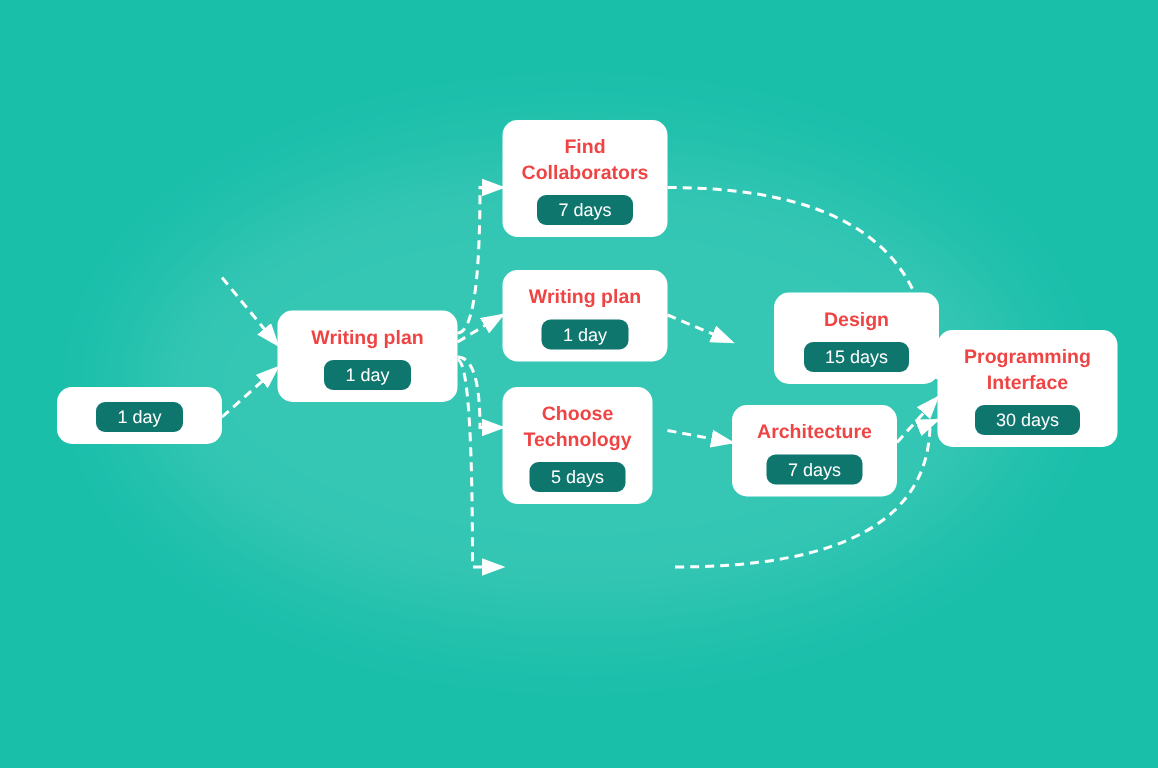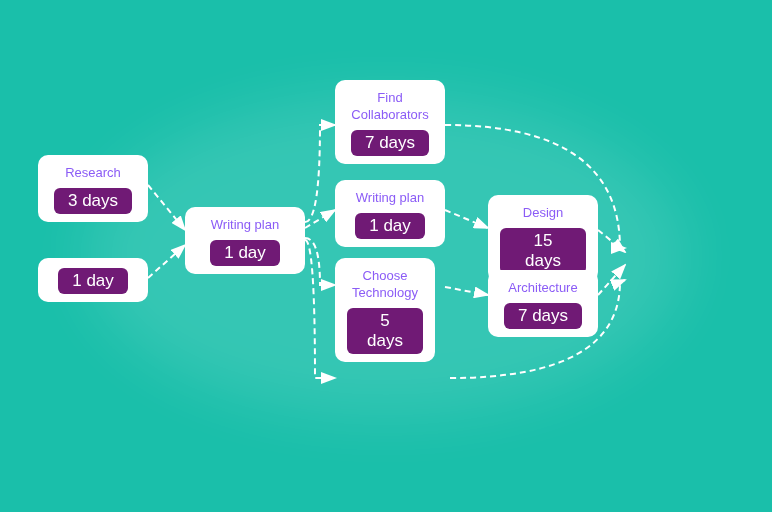--- a/index.html
+++ b/index.html
@@ -37,45 +37,45 @@
       position: absolute;
       background: white;
       border-radius: 10px;
       text-align: center;
       padding: 10px 12px 8px;
       min-width: 100px;
     }
 
     .node-title {
       font-size: 13px;
-      font-weight: 400;
-      color: #8b5cf6;
+      font-weight: 700;
+      color: #ef4444;
       line-height: 1.3;
       margin-bottom: 6px;
     }
 
     .node-badge {
       display: inline-block;
-      background: #701a75;
+      background: #0f766e;
       color: white;
-      font-size: 17px;
+      font-size: 12px;
       font-weight: 500;
       border-radius: 6px;
       padding: 3px 14px;
     }
 
     
     #node-research    { left: 38px; top: 155px; width: 110px; }
     #node-client      { left: 38px; top: 258px; width: 110px; }
     #node-writing1    { left: 185px; top: 207px; width: 120px; }
     #node-find-collab { left: 335px; top: 80px; width: 110px; }
     #node-writing2    { left: 335px; top: 180px; width: 110px; }
     #node-choose-tech { left: 335px; top: 258px; width: 93px; }
     #node-write-cont  { left: 335px; top: 350px; width: 115px; }
-    #node-design      { left: 488px; top: 195px; width: 110px; }
+    #node-design      { left: 516px; top: 195px; width: 110px; }
     #node-arch        { left: 488px; top: 270px; width: 110px; }
     #node-prog-int    { left: 625px; top: 220px; width: 120px; }
 
     
     .connectors {
       position: absolute;
       top: 0; left: 0;
       width: 772px;
       height: 512px;
       pointer-events: none;
@@ -121,24 +121,20 @@
 
     <path class="connector-dashed" d="M 445 287 L 488 295"></path>
 
     <path class="connector-dashed" d="M 450 378 Q 620 378 620 282 L 625 280"></path>
 
     <path class="connector-dashed" d="M 598 230 L 625 252"></path>
 
     <path class="connector-dashed" d="M 598 295 L 625 265"></path>
   </svg>
 
-  <div class="node" id="node-research">
-    <div class="node-title">Research</div>
-    <span class="node-badge">3 days</span>
-  </div>
 
   <div class="node" id="node-client">
     <span class="node-badge">1 day</span>
   </div>
 
   <div class="node" id="node-writing1">
     <div class="node-title">Writing plan</div>
     <span class="node-badge">1 day</span>
   </div>
 
@@ -161,14 +157,18 @@
   <div class="node" id="node-design">
     <div class="node-title">Design</div>
     <span class="node-badge">15 days</span>
   </div>
 
   <div class="node" id="node-arch">
     <div class="node-title">Architecture</div>
     <span class="node-badge">7 days</span>
   </div>
 
+  <div class="node" id="node-prog-int" style="min-width:120px;">
+    <div class="node-title">Programming Interface</div>
+    <span class="node-badge">30 days</span>
+  </div>
 
 </div>
 
 </body></html>

